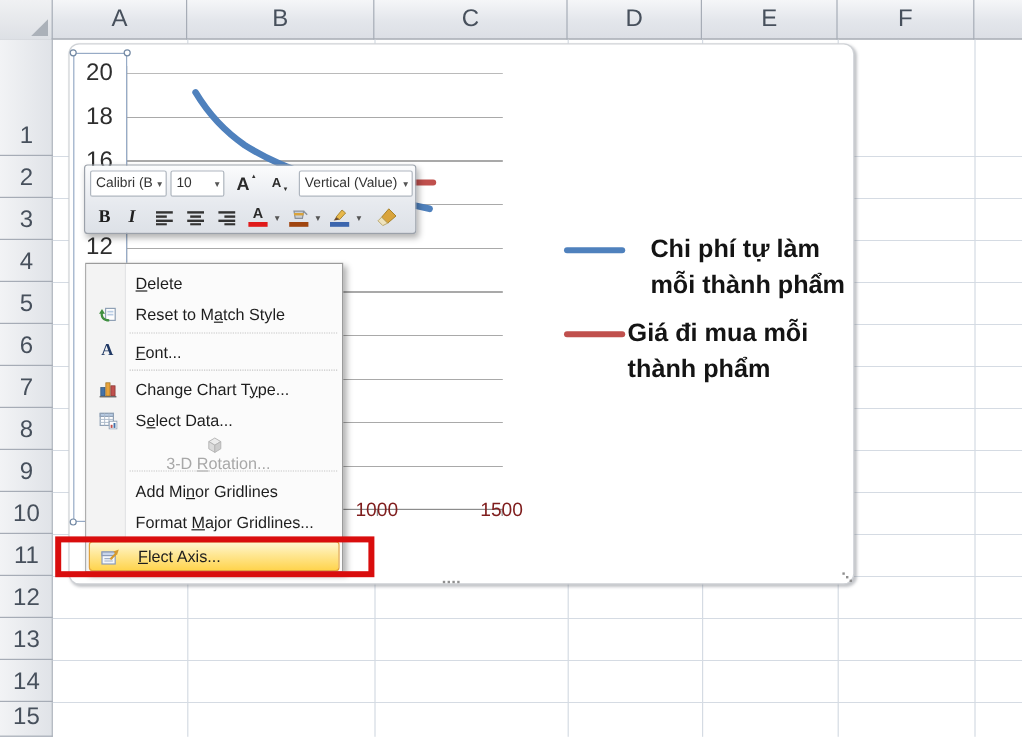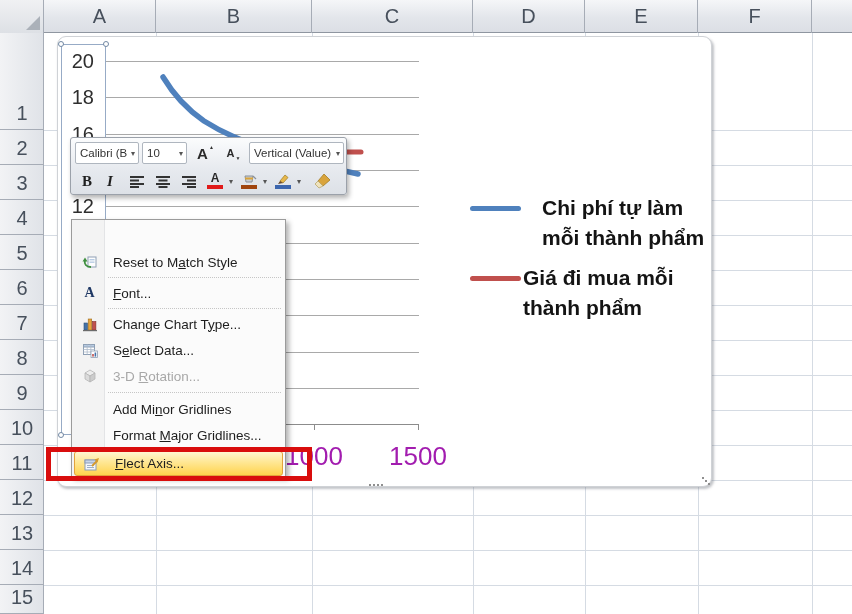--- a/index.html
+++ b/index.html
@@ -27,21 +27,21 @@
 
   
   #chart { position:absolute; left:57px; top:36px; width:655px; height:451px; background:#fff;
     border:1px solid #CFD2D6; border-radius:9px; box-shadow:1.5px 2px 2.5px rgba(120,125,132,.45); z-index:3; }
   .plot-grid { position:absolute; left:47px; top:24px; width:314px; height:351px;
     background:repeating-linear-gradient(#A9A9A9 0 1px, transparent 1px 36.35px); }
   .axis-y { position:absolute; left:47px; top:18px; width:1px; height:370px; background:#8C8C8C; }
   .axis-x { position:absolute; left:47px; top:387px; width:314px; height:1px; background:#8C8C8C; }
   .tickmark { position:absolute; top:388px; width:1px; height:5px; background:#8C8C8C; }
   .ytick { position:absolute; left:6px; width:30px; text-align:right; font-size:20px; color:#2E2E2E; }
-  .xtick { position:absolute; top:404px; transform:translateX(-50%); font-size:26px; color:#a21caf; }
+  .xtick { position:absolute; top:380px; transform:translateX(-50%); font-size:16px; color:#7f1d1d; }
   #series-svg { position:absolute; left:0; top:0; pointer-events:none; }
 
   .legend-entry { position:absolute; left:412px; display:flex; }
   .legend-line { width:51px; height:5px; border-radius:2.5px; margin-top:13px; flex:none; }
   .legend-text { font-size:21px; font-weight:700; color:#141414; line-height:30px; margin-left:2px; white-space:nowrap; }
   .legend-text span { display:block; }
 
   
   .grip { position:absolute; width:2px; height:2px; background:#8F8F8F; z-index:4; }
 
@@ -72,21 +72,21 @@
     font-size:8px; color:#555; }
 
   
   #ctx-menu { position:absolute; left:71px; top:219px; width:215px; height:258px; background:#FBFBFB;
     border:1px solid #9B9B9B; box-shadow:3px 3px 5px rgba(0,0,0,.3); z-index:11; }
   .gutter { position:absolute; left:0; top:0; width:33px; height:100%; background:#F3F3F3; border-right:1px solid #E3E4E6; }
   .menu-item { position:absolute; left:1px; width:211px; height:26px; display:flex; align-items:center;
     font-size:13.5px; color:#1E1E1E; }
   .menu-item .mi-icon { width:33px; display:flex; align-items:center; justify-content:center; flex:none; }
   .menu-item .mi-text { padding-left:7px; white-space:nowrap; }
-  .menu-item.disabled { color:#A8A8A8; }
+  .menu-item.disabled { color:#A8A8A8;flex-direction:column; }
   .menu-item.highlight { background:linear-gradient(#FFF6D1,#FFE793 45%,#FFD44E);
     border:1px solid #E2A33C; border-radius:3px; left:2px; width:209px; height:25px; }
   .menu-sep { position:absolute; left:36px; width:173px; border-top:1px dotted #C6C6C6; }
   .fontA-ico { font-weight:700; font-size:14px; color:#1F3864; font-family:"Liberation Serif",serif; }
 
   
   #red-box { position:absolute; left:46px; top:447px; width:266px; height:34px;
     border:5px solid #D90D0D; z-index:20; }
 </style>
 </head>
@@ -270,20 +270,24 @@
       <svg width="18" height="16">
         <path d="M11,1 L17,7 L10,13 L5,8 Z" fill="#D9A43C" stroke="#A57F26" stroke-width="0.8"></path>
         <path d="M5,8 L10,13 L6,15 L2,11 Z" fill="#EFE3BD" stroke="#B9A66B" stroke-width="0.8"></path>
       </svg>
     </div>
   </div>
 
   <div id="ctx-menu">
     <div class="gutter"></div>
 
+    <div class="menu-item" style="top:3px;">
+      <span class="mi-icon"></span>
+      <span class="mi-text"><span></span><u>D</u><span>elete</span></span>
+    </div>
 
     <div class="menu-item" style="top:29px;">
       <span class="mi-icon">
         <svg width="16" height="16">
           <rect x="6" y="3" width="8" height="10" fill="#FDFDFD" stroke="#8FA0B5" stroke-width="1"></rect>
           <rect x="7.5" y="5" width="5" height="1.4" fill="#B8CCE4"></rect>
             <rect x="7.5" y="7.5" width="5" height="1.4" fill="#B8CCE4"></rect>
           <path d="M9,13 C4,13 2,10 3,6" stroke="#3F8F3F" stroke-width="1.8" fill="none"></path>
           <path d="M0.5,7.5 L3,3.5 L5.5,7.5 Z" fill="#3F8F3F"></path>
         </svg>

